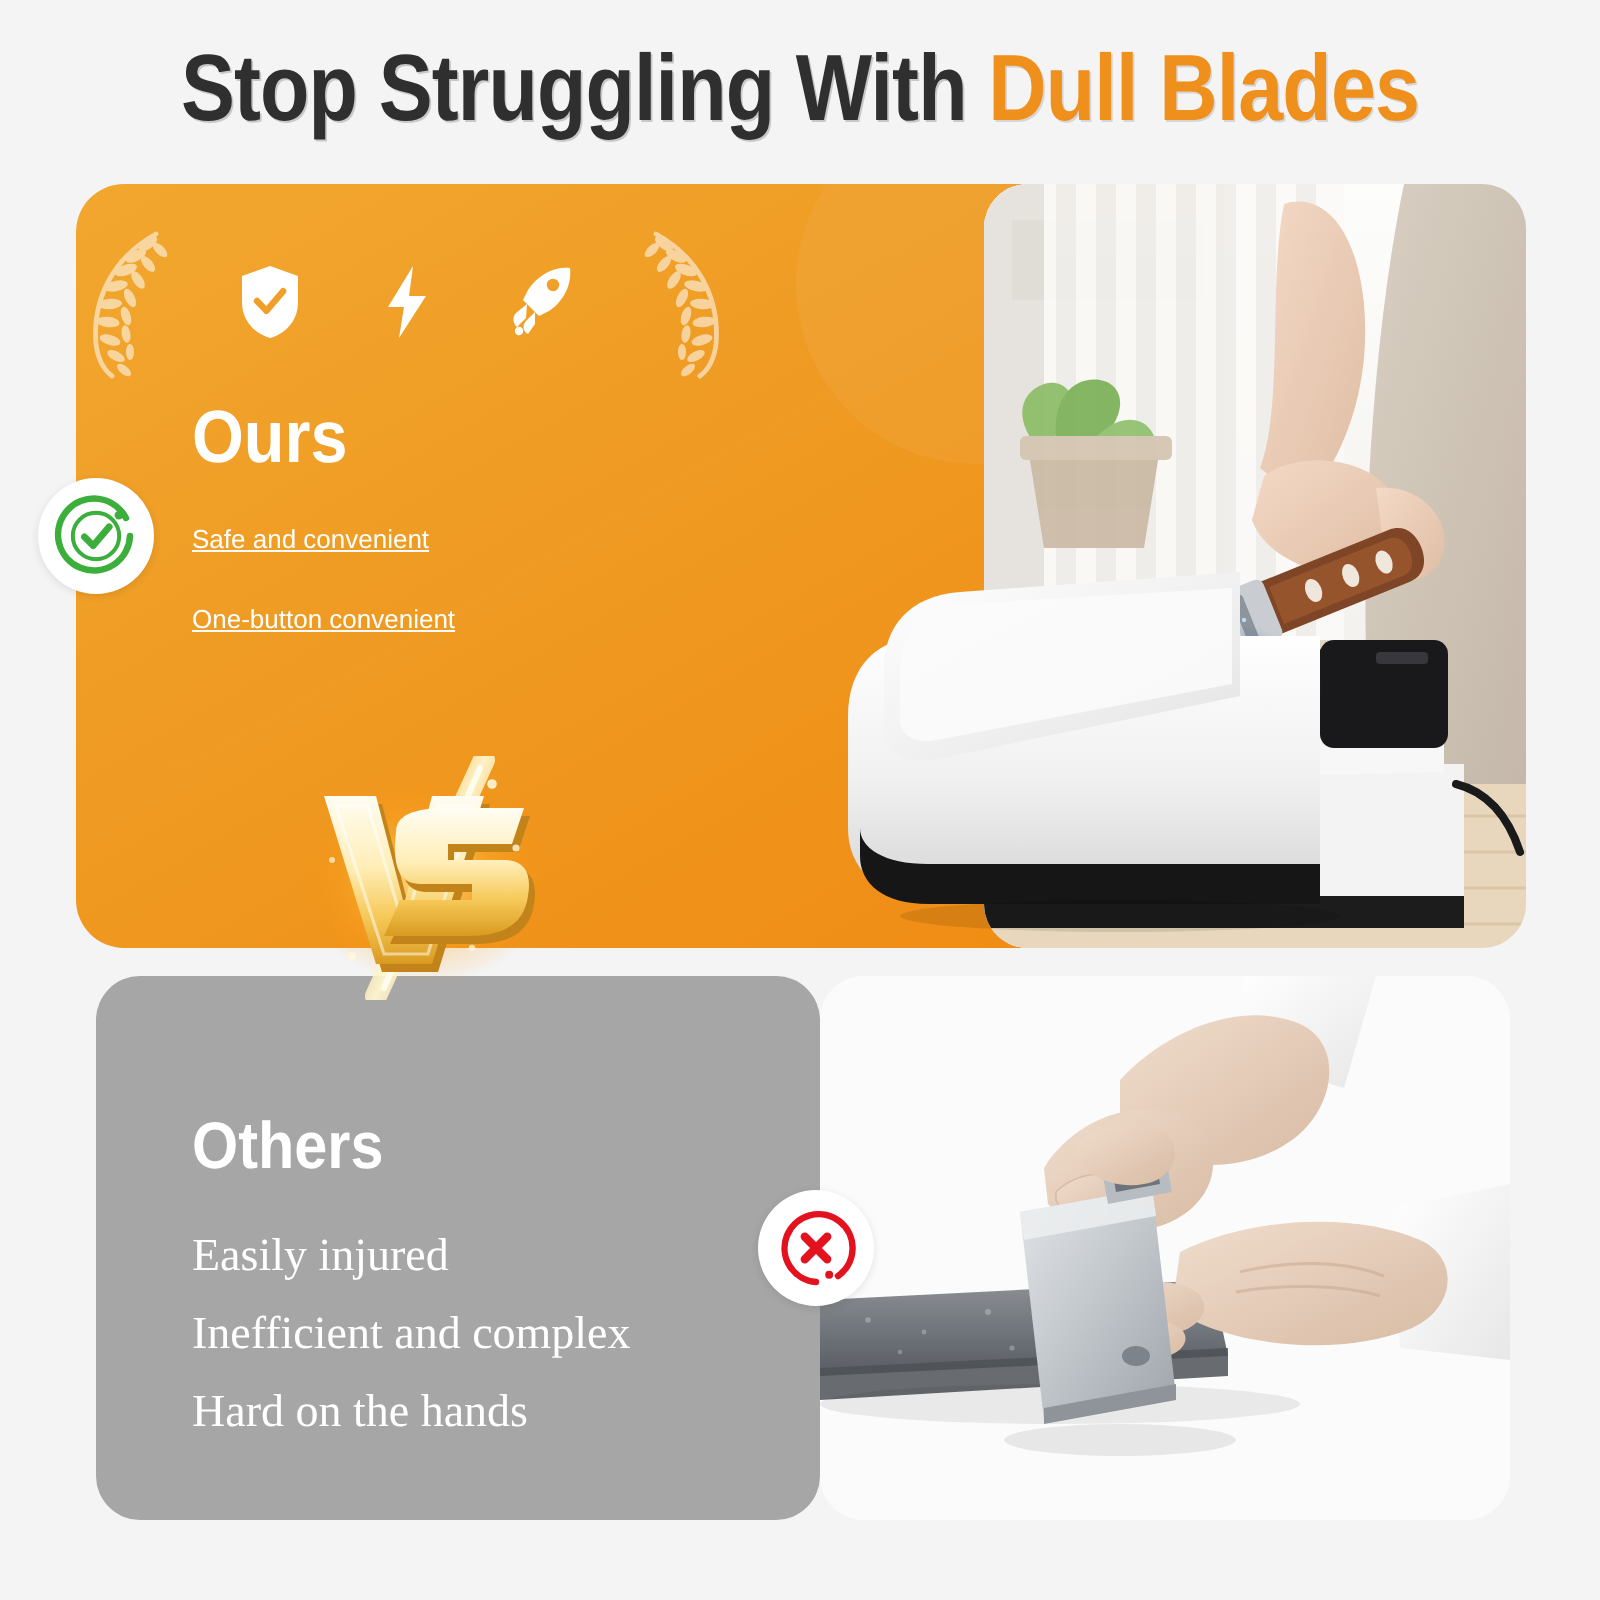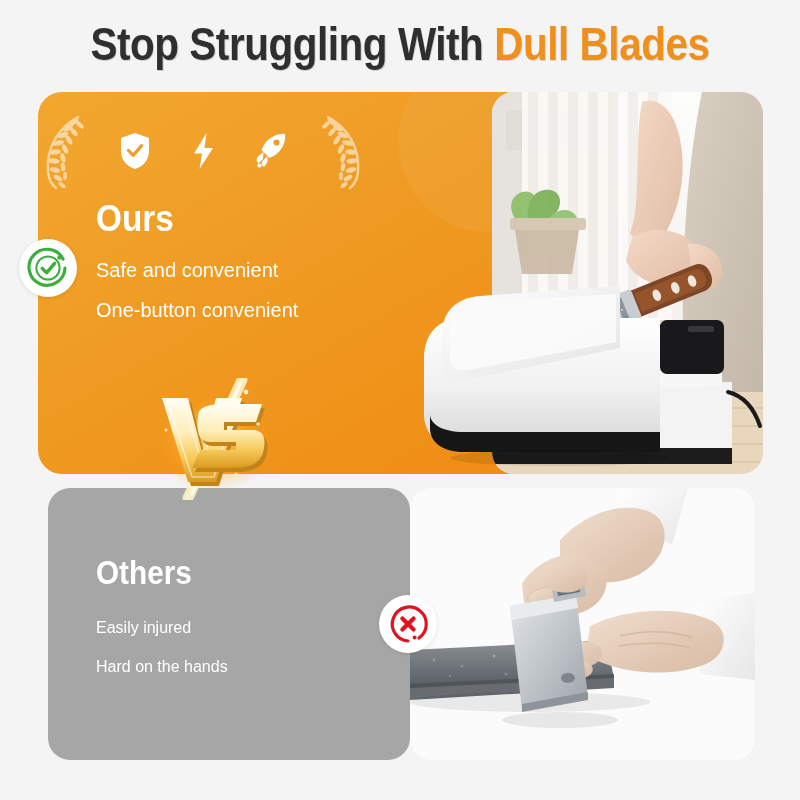--- a/index.html
+++ b/index.html
@@ -98,23 +98,24 @@
     transform-origin: 0 50%;
   }
   .ours-list {
     position: absolute;
     left: 96px;
     top: 250px;
     width: 330px;
   }
   .ours-list .li {
     color: #ffffff;
-    font-size: 20px;
+    font-size: 13px;
     line-height: 40px;
     white-space: nowrap;
+    text-decoration: underline;
   }
 
   
   .others-panel {
     position: absolute;
     left: 48px;
     top: 488px;
     width: 362px;
     height: 272px;
     border-radius: 22px;
@@ -132,23 +133,24 @@
     transform-origin: 0 50%;
   }
   .others-list {
     position: absolute;
     left: 96px;
     top: 608px;
     width: 300px;
   }
   .others-list .li {
     color: #ffffff;
-    font-size: 16px;
+    font-size: 23px;
     line-height: 39px;
     white-space: nowrap;
+    font-family: Liberation Serif, serif;
   }
 
   
   .status-badge {
     position: absolute;
     width: 58px;
     height: 58px;
     border-radius: 50%;
     background: #ffffff;
     box-shadow: 0 1px 4px rgba(0,0,0,0.10);
@@ -306,20 +308,21 @@
   <div class="ours-title">Ours</div>
   <div class="ours-list">
     <div class="li">Safe and convenient</div>
     <div class="li">One-button convenient</div>
   </div>
 
   <div class="others-panel"></div>
   <div class="others-title">Others</div>
   <div class="others-list">
     <div class="li">Easily injured</div>
+    <div class="li">Inefficient and complex</div>
     <div class="li">Hard on the hands</div>
   </div>
 
   <div class="photo-top">
     <svg viewBox="0 0 271 382" width="271" height="382">
       <defs>
         <linearGradient id="winG" x1="0" y1="0" x2="0" y2="1">
           <stop offset="0%" stop-color="#fdfdfb"></stop>
           <stop offset="100%" stop-color="#eceae6"></stop>
         </linearGradient>

